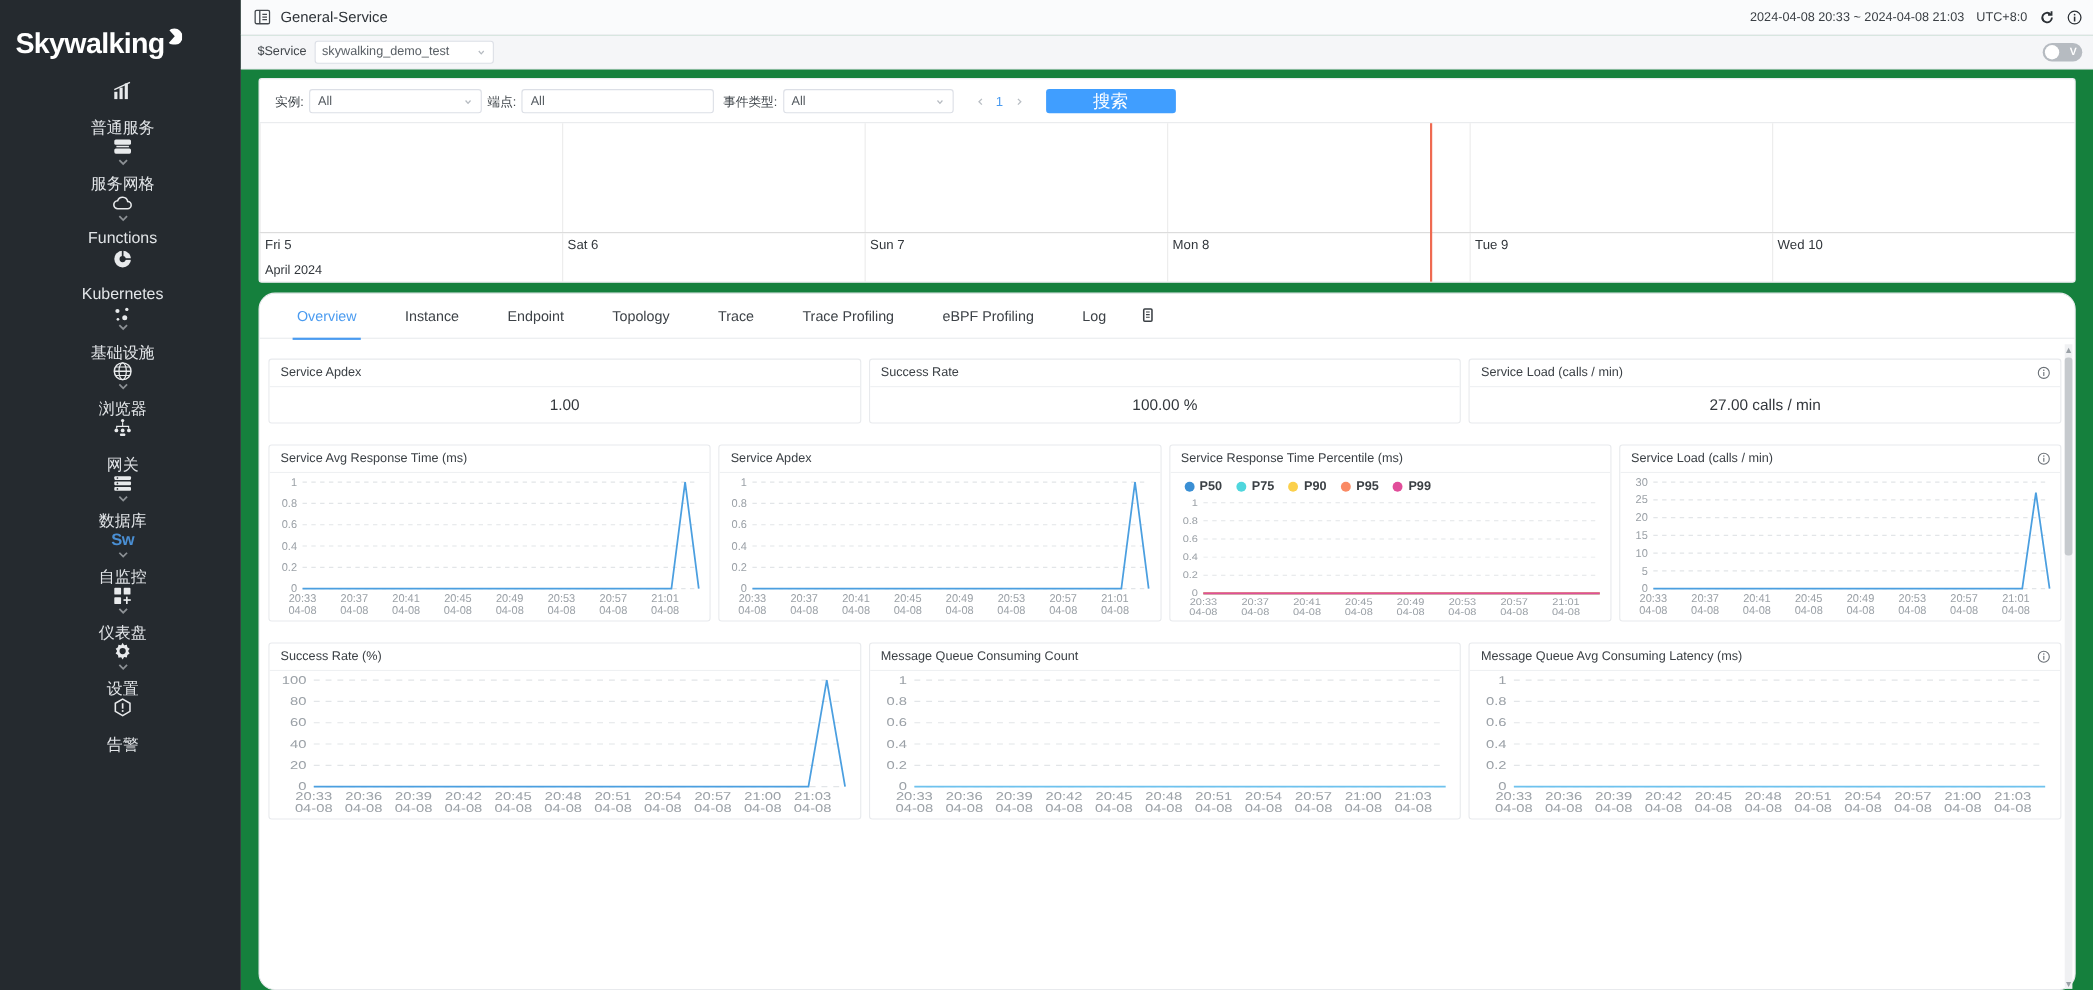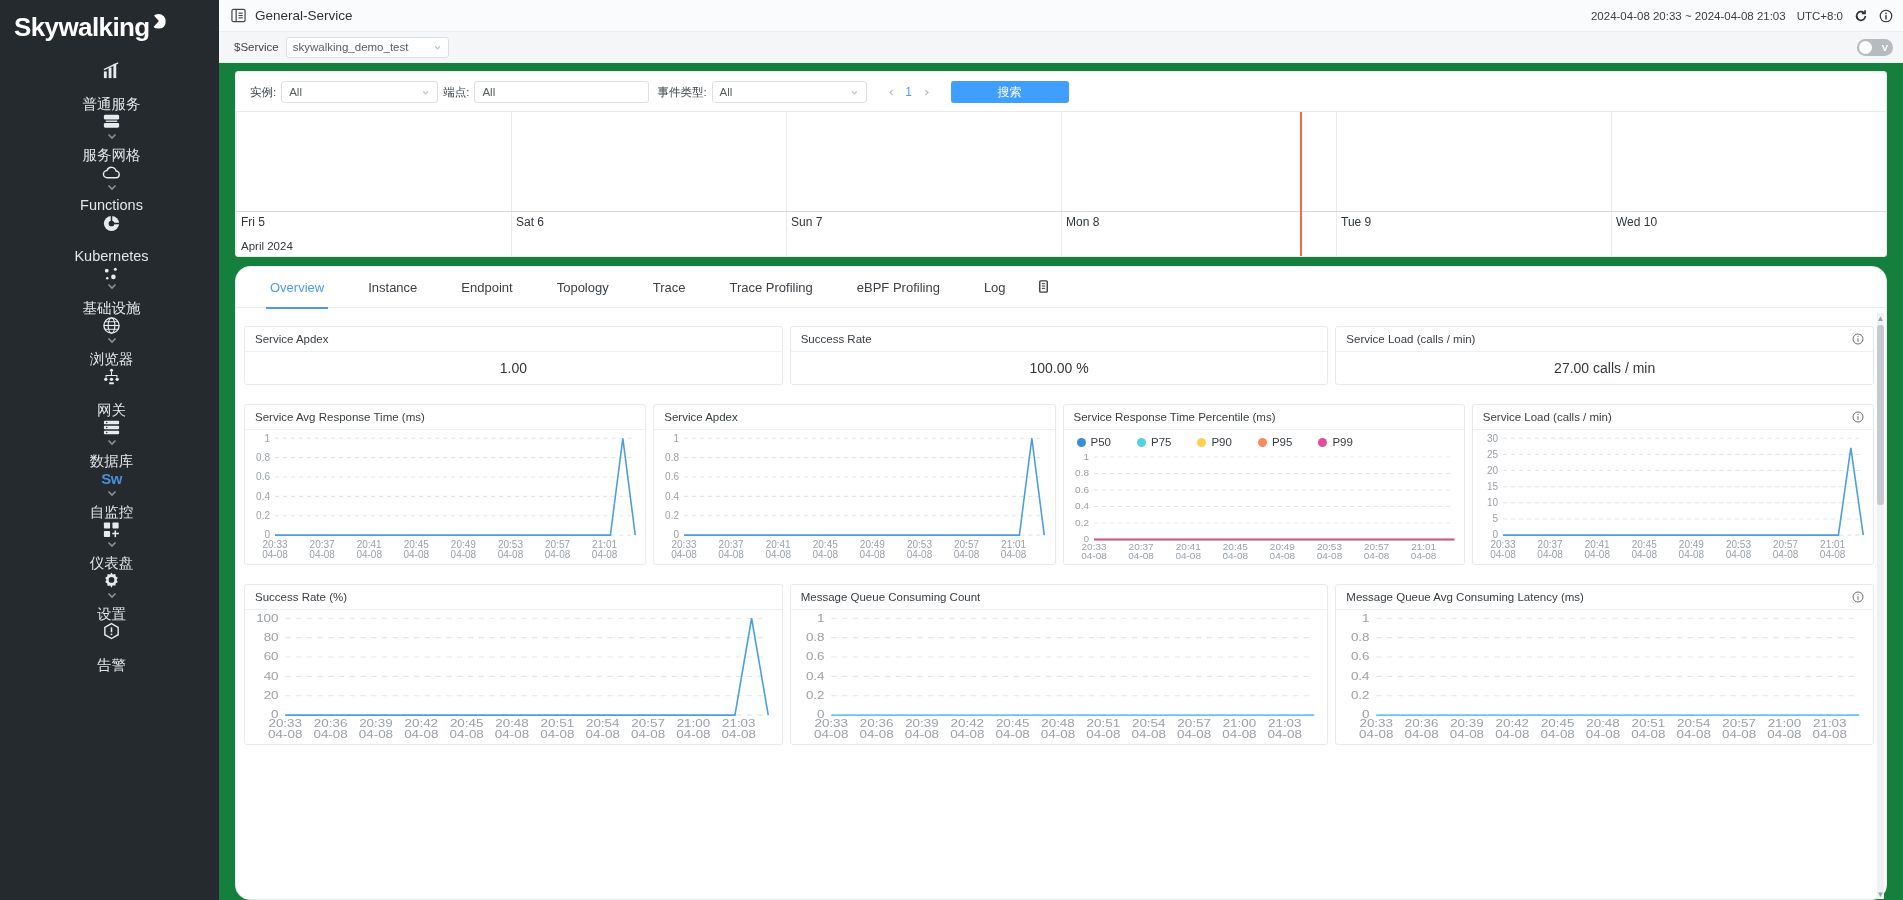--- a/index.html
+++ b/index.html
@@ -12,21 +12,21 @@
 
   
   .sidebar {
     width: 219px; min-width: 219px; height: 900px;
     background: #252a2f; color: #d4d7da;
     display: flex; flex-direction: column;
     overflow: hidden;
   }
   .logo {
     height: 54px; display: flex; align-items: center;
-    padding-left: 14px; gap: 3px;
+    padding-left: 14px; gap: 3px; margin-top: 12px;
   }
   .logo-text {
     font-size: 26px; font-weight: bold; color: #fff;
     letter-spacing: -0.6px;
   }
   .logo-moon {
     width: 15px; height: 15px; position: relative; margin-left: -2px;
     margin-top: -12px;
   }
   .logo-moon::before {
@@ -119,21 +119,21 @@
   .f-evt { width: 155px; }
   .pager { display: flex; align-items: center; gap: 5px; margin-left: 13px; }
   .pg-arrow {
     width: 13px; height: 13px; display: flex; align-items: center;
     justify-content: center; cursor: pointer;
   }
   .pg-arrow svg { width: 9px; height: 9px; stroke: #b9bec4; fill: none; stroke-width: 1.6; }
   .pg-num { font-size: 12px; color: #4a9bf0; min-width: 12px; text-align: center; cursor: pointer; }
   .search-btn {
     margin-left: 13px; width: 118px; height: 22px; background: #409eff;
-    border-radius: 3px; color: #fff; font-size: 12px;
+    border-radius: 3px; color: #fff; font-size: 16px;
     display: flex; align-items: center; justify-content: center; cursor: pointer;
   }
 
   
   .timeline {
     border-top: 1px solid #e8eaed; position: relative; height: 145px;
     display: flex; flex-direction: column;
   }
   .tl-grid { flex: 1; display: flex; position: relative; }
   .tl-col { flex: 1; border-right: 1px solid #ececec; }
@@ -208,21 +208,21 @@
     height: 25px; display: flex; align-items: center;
     padding: 0 9px 0 10px; border-bottom: 1px solid #eef0f2;
     font-size: 11.5px; color: #3b4045; gap: 6px;
   }
   .card-title { flex: 1; white-space: nowrap; overflow: hidden; }
   .info-ic { width: 12px; height: 12px; flex: 0 0 12px; cursor: pointer; }
   .info-ic svg { width: 12px; height: 12px; }
   .card-body { flex: 1; display: flex; align-items: center; justify-content: center; }
   .big-num { font-size: 14px; color: #33383d; }
 
-  .legend { display: flex; gap: 26px; padding: 6px 0 2px 13px; }
+  .legend { display: flex; gap: 13px; padding: 6px 0 2px 13px; font-weight: bold; }
   .lg-item { display: flex; align-items: center; gap: 5px; font-size: 11.5px; color: #3b4045; }
   .lg-dot { width: 9px; height: 9px; border-radius: 50%; }
 
   .chart-wrap { flex: 1; position: relative; min-height: 0; }
   .chart-wrap svg { width: 100%; height: 100%; display: block; }
   .ytick { font-size: 10px; fill: #9ba1a7; text-anchor: end; font-family: "Liberation Sans", sans-serif; }
   .xtick { font-size: 10px; fill: #9ba1a7; text-anchor: middle; font-family: "Liberation Sans", sans-serif; }
   .gline { stroke: #e2e5e8; stroke-width: 1; stroke-dasharray: 4 4; }
 </style>
 </head>

